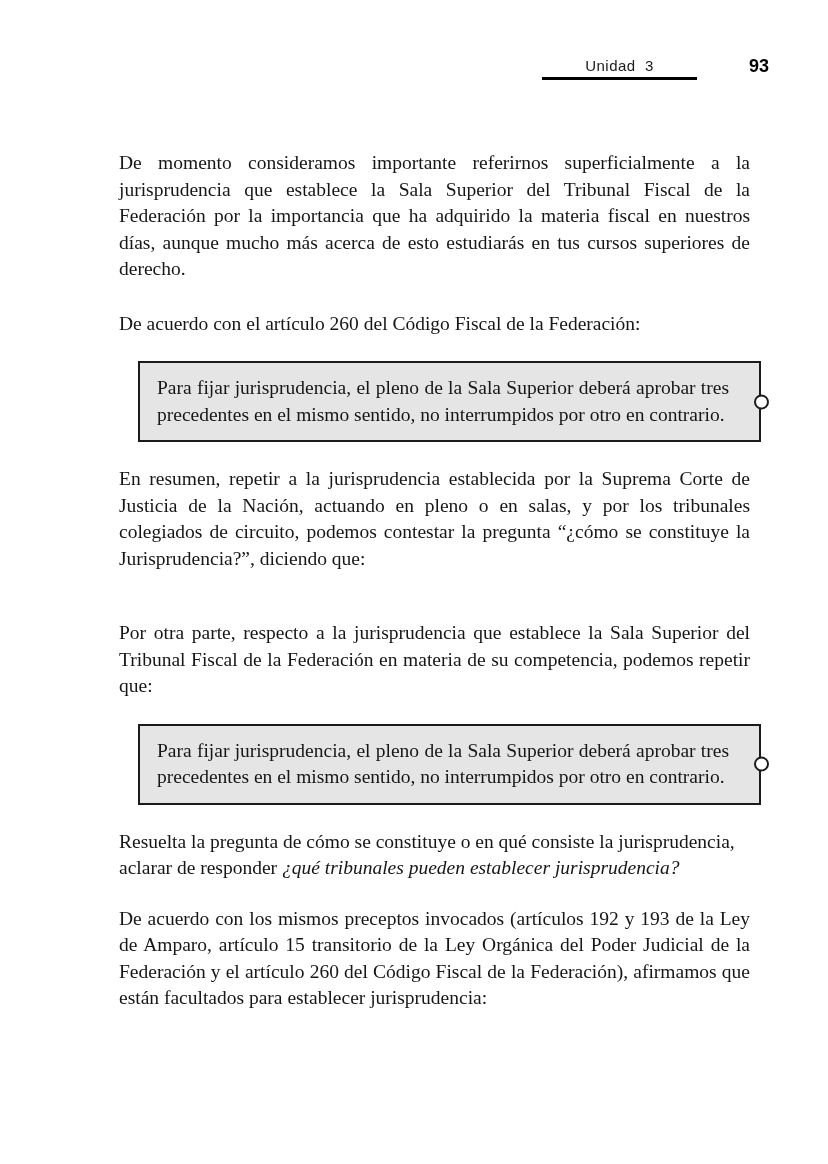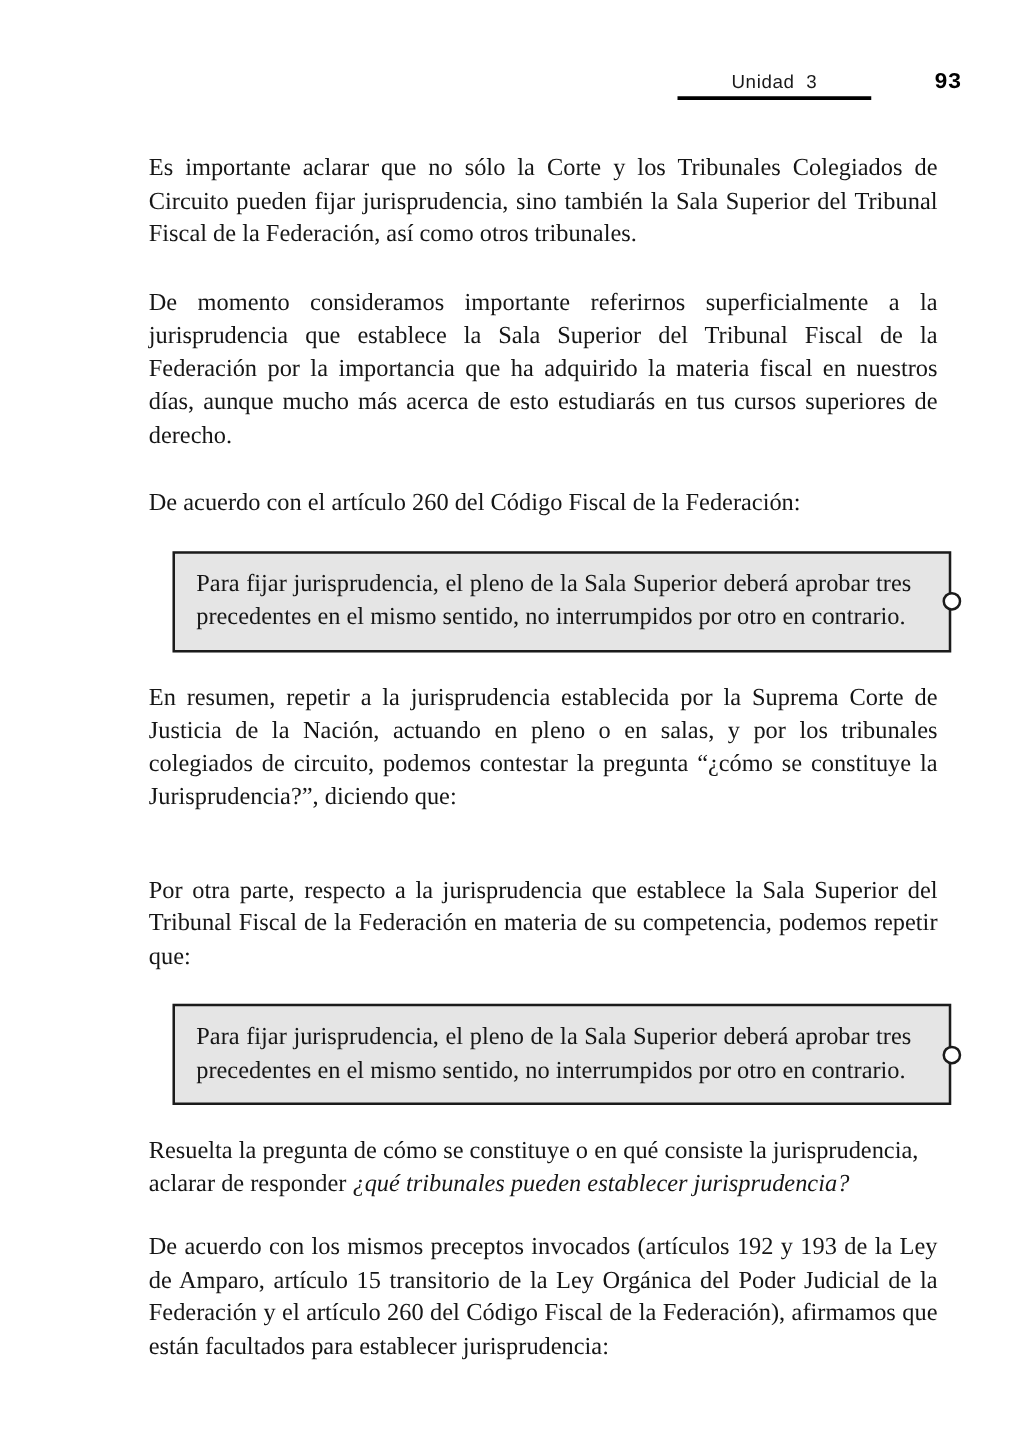--- a/index.html
+++ b/index.html
@@ -49,21 +49,21 @@
   .header-rule {
     margin-top: 2px;
     height: 3px;
     background: #000000;
     width: 155px;
   }
   .header-pageno {
     position: absolute;
     right: 0;
     top: -1px;
-    font-family: Liberation Mono, monospace;
+    font-family: Liberation Sans, sans-serif;
     font-size: 18px;
     font-weight: bold;
     color: #000000;
     line-height: 20px;
   }
 
   
   .content {
     position: absolute;
     left: 119px;
@@ -130,21 +130,20 @@
   <div class="header">
     <div class="header-rule-group">
       <div class="header-unit">Unidad  3</div>
       <div class="header-rule"></div>
     </div>
     <div class="header-pageno">93</div>
   </div>
 
   <div class="content">
 
-    <p class="para">Es importante aclarar que no sólo la Corte y los Tribunales Colegiados de Circuito pueden fijar jurisprudencia, sino también la Sala Superior del Tribunal Fiscal de la Federación, así como otros tribunales.</p>
 
     <div class="gap-lg"></div>
 
     <p class="para">De momento consideramos importante referirnos superficialmente a la jurisprudencia que establece la Sala Superior del Tribunal Fiscal de la Federación por la importancia que ha adquirido la materia fiscal en nuestros días, aunque mucho más acerca de esto estudiarás en tus cursos superiores de derecho.</p>
 
     <div class="gap-lg"></div>
 
     <p class="para nojust">De acuerdo con el artículo 260 del Código Fiscal de la Federación:</p>
 
     <div class="gap-md"></div>

